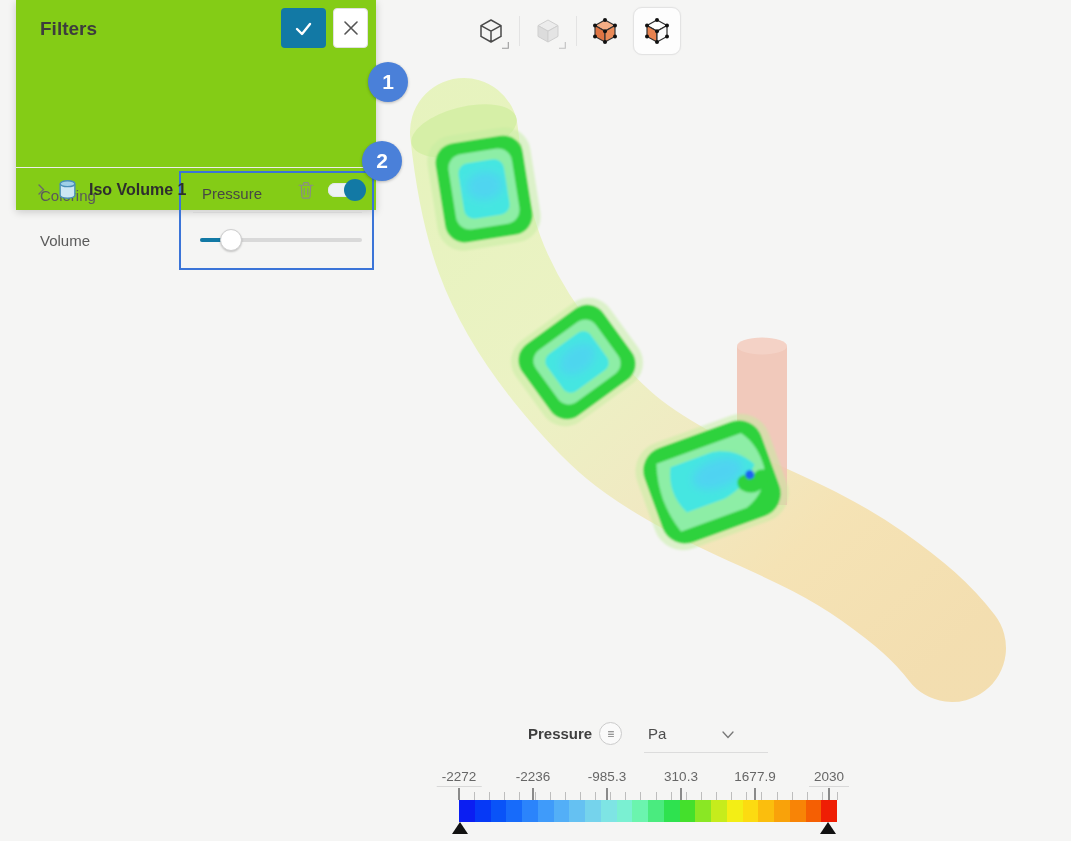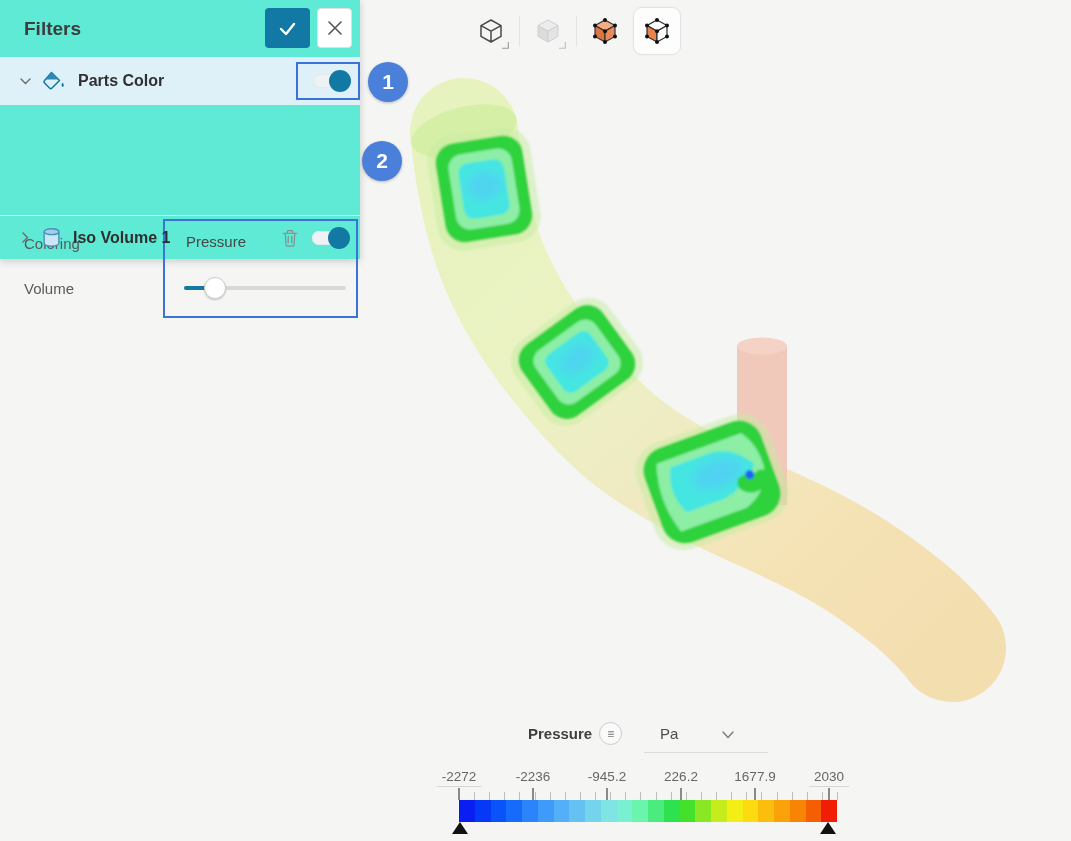--- a/index.html
+++ b/index.html
@@ -13,21 +13,21 @@
   .toolbar { position:absolute; left:470px; top:6px; height:50px; display:flex;
              align-items:center; gap:7px; z-index:5; }
   .tb-btn { position:relative; width:42px; height:44px; display:flex; align-items:center;
             justify-content:center; background:transparent; border:none; cursor:pointer; }
   .tb-btn.selected { width:48px; height:48px; background:#fdfdfd; border:1px solid #e3e3e3;
                      border-radius:9px; box-shadow:0 0 2px rgba(0,0,0,.05); }
   .tb-sep { width:1px; height:30px; background:#e3e3e3; }
   .corner-mark { position:absolute; right:3px; bottom:4px; }
 
   
-  .panel { position:absolute; left:0; top:0; width:360px; height:259px; background:#5eead4;
+  .panel { position:absolute; left:16px; top:0; width:360px; height:210px; background:#84cc16;
            box-shadow:0 2px 8px rgba(0,0,0,.18); z-index:10; }
   .panel-header { position:relative; height:57px; display:flex; align-items:center; }
   .panel-title { margin-left:24px; font-size:19px; font-weight:700; color:#3d3d3d; }
   .header-actions { position:absolute; right:8px; top:8px; display:flex; gap:7px; }
   .btn-confirm { width:45px; height:40px; background:#1279a5; border:none; border-radius:4px;
                  display:flex; align-items:center; justify-content:center; cursor:pointer; }
   .btn-close { width:35px; height:40px; background:#fff; border:1px solid #e0e0e0;
                border-radius:4px; display:flex; align-items:center; justify-content:center; cursor:pointer; }
 
   .row-parts { position:relative; height:48px; background:#def0f8; display:flex; align-items:center; }
@@ -79,21 +79,21 @@
 
   
   .legend-title { position:absolute; left:528px; top:722px; display:flex; align-items:center;
                   gap:7px; z-index:5; }
   .legend-title .t { font-size:15px; font-weight:700; color:#3f3f3f; }
   .menu-circle { width:23px; height:23px; border:1px solid #cbcbcb; border-radius:50%;
                  display:flex; align-items:center; justify-content:center; cursor:pointer;
                  color:#7a7a7a; font-size:12px; line-height:1; background:#fafafa; }
   .unit-select { position:absolute; left:644px; top:720px; width:124px; height:33px;
                  border-bottom:1px solid #dcdcdc; cursor:pointer; z-index:5; }
-  .unit-select .val { position:absolute; left:16px; top:5px; font-size:15px; color:#4c4c4c; }
+  .unit-select .val { position:absolute; left:4px; top:5px; font-size:15px; color:#4c4c4c; }
   .unit-select .dd-chev { position:absolute; right:34px; top:11px; }
 
   .scale { position:absolute; left:443px; top:769px; width:386px; z-index:5;padding-left:16px; }
   .scale-labels { position:relative; height:17px; }
   .scale-labels span { position:absolute; transform:translateX(-50%); font-size:13.5px; color:#666;
                        white-space:nowrap; }
   .scale-labels span.edge { border-bottom:1px solid #d8d8d8; padding:0 5px 2px; }
   .sl-0{left:0%} .sl-1{left:20%} .sl-2{left:40%} .sl-3{left:60%} .sl-4{left:80%} .sl-5{left:100%}
   .scale-ticks { position:relative; height:12px; margin-top:2px; }
   .minor-ticks { position:absolute; left:0; top:4px; width:379px; height:8px;
@@ -232,37 +232,20 @@
         </svg>
       </button>
       <button class="btn-close">
         <svg width="14" height="14" viewBox="0 0 14 14">
           <path d="M1 1 L13 13 M13 1 L1 13" stroke="#555" stroke-width="1.6" stroke-linecap="round"></path>
         </svg>
       </button>
     </div>
   </div>
 
-  <div class="row-parts">
-    <svg class="chev" width="11" height="7" viewBox="0 0 11 7">
-      <polyline points="1,1 5.5,5.5 10,1" fill="none" stroke="#6a6a6a" stroke-width="1.4" stroke-linecap="round"></polyline>
-    </svg>
-    <svg class="bucket" width="23" height="21" viewBox="0 0 23 21">
-      <path d="M8.5 1.5 l8 8 -7.5 7.5 a1.8 1.8 0 0 1 -2.5 0 L1.6 12 a1.8 1.8 0 0 1 0 -2.5 Z" fill="#dff0f9" stroke="#1279a5" stroke-width="1.5" stroke-linejoin="round"></path>
-      <path d="M8.5 1.5 l7 7 H2.6 Z" fill="#2d8ab5"></path>
-      <path d="M19.6 11.5 q2.3 3 0.2 4.6 q-2.5 -1.3 -0.2 -4.6 Z" fill="#1279a5"></path>
-    </svg>
-    <span class="lbl">Parts Color</span>
-    <div class="hl-box hl-toggle">
-      <div class="toggle">
-        <div class="track"></div>
-        <div class="knob"></div>
-      </div>
-    </div>
-  </div>
 
   <div class="controls">
     <span class="ctrl-label lbl-coloring">Coloring</span>
     <span class="ctrl-label lbl-opacity">Volume</span>
     <div class="dropdown">
       <span class="val">Pressure</span>
       <svg class="dd-chev" width="12" height="8" viewBox="0 0 12 8">
         <polyline points="1,1 6,6.5 11,1" fill="none" stroke="#777" stroke-width="1.3" stroke-linecap="round"></polyline>
       </svg>
     </div>
@@ -306,22 +289,22 @@
   <span class="val">Pa</span>
   <svg class="dd-chev" width="12" height="8" viewBox="0 0 12 8">
     <polyline points="1,1 6,6.5 11,1" fill="none" stroke="#777" stroke-width="1.3" stroke-linecap="round"></polyline>
   </svg>
 </div>
 
 <div class="scale">
   <div class="scale-labels">
     <span class="sl-0 edge">-2272</span>
     <span class="sl-1">-2236</span>
-    <span class="sl-2">-945.2</span>
-    <span class="sl-3">226.2</span>
+    <span class="sl-2">-985.3</span>
+    <span class="sl-3">310.3</span>
     <span class="sl-4">1677.9</span>
     <span class="sl-5 edge">2030</span>
   </div>
   <div class="scale-ticks">
     <div class="minor-ticks"></div>
     <div class="major-tick mt-0"></div>
     <div class="major-tick mt-1"></div>
     <div class="major-tick mt-2"></div>
     <div class="major-tick mt-3"></div>
     <div class="major-tick mt-4"></div>

